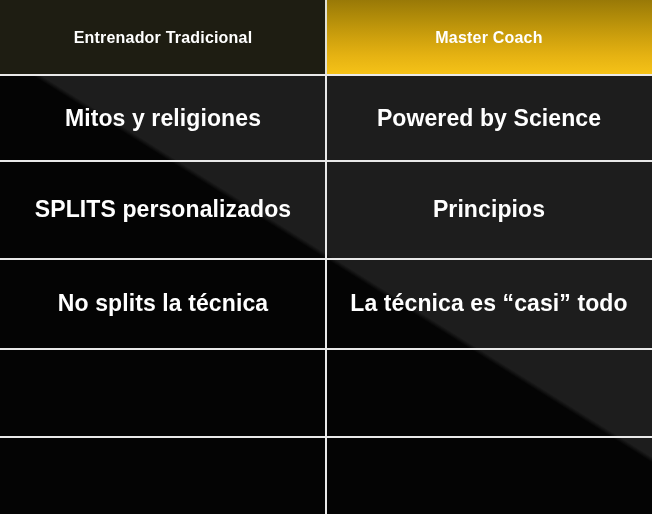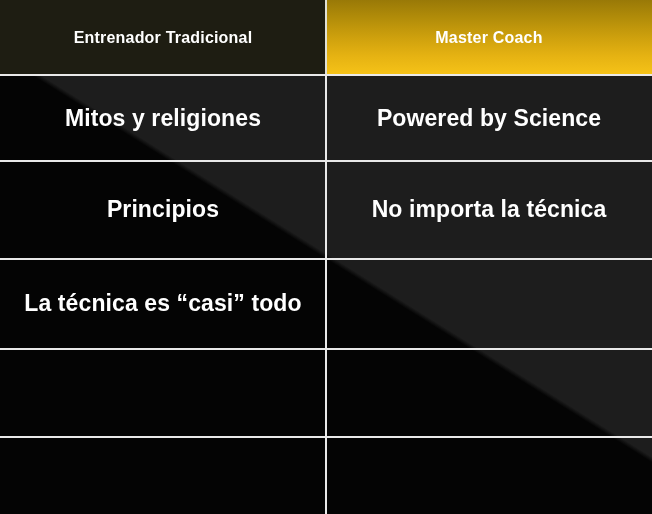--- a/index.html
+++ b/index.html
@@ -102,24 +102,25 @@
 
   <div class="table-grid">
 
     <div class="cell header-cell header-left">Entrenador Tradicional</div>
     <div class="cell header-cell header-right">Master Coach</div>
 
     <div class="cell">Mitos y religiones</div>
     <div class="cell">Powered by Science</div>
 
 
+    <div class="cell">SPLITS personalizados</div>
 
     <div class="cell">Principios</div>
 
-    <div class="cell">No importa la técnica</div>
+    <div class="cell">No splits la técnica</div>
     <div class="cell">La técnica es “casi” todo</div>
 
   </div>
 
   <div class="lines">
     <div class="vline-head"></div>
     <div class="vline" style="top:75px;height:439px;"></div>
     <div class="hline" style="top:74px;"></div>
     <div class="hline" style="top:160px;"></div>
     <div class="hline" style="top:258px;"></div>

